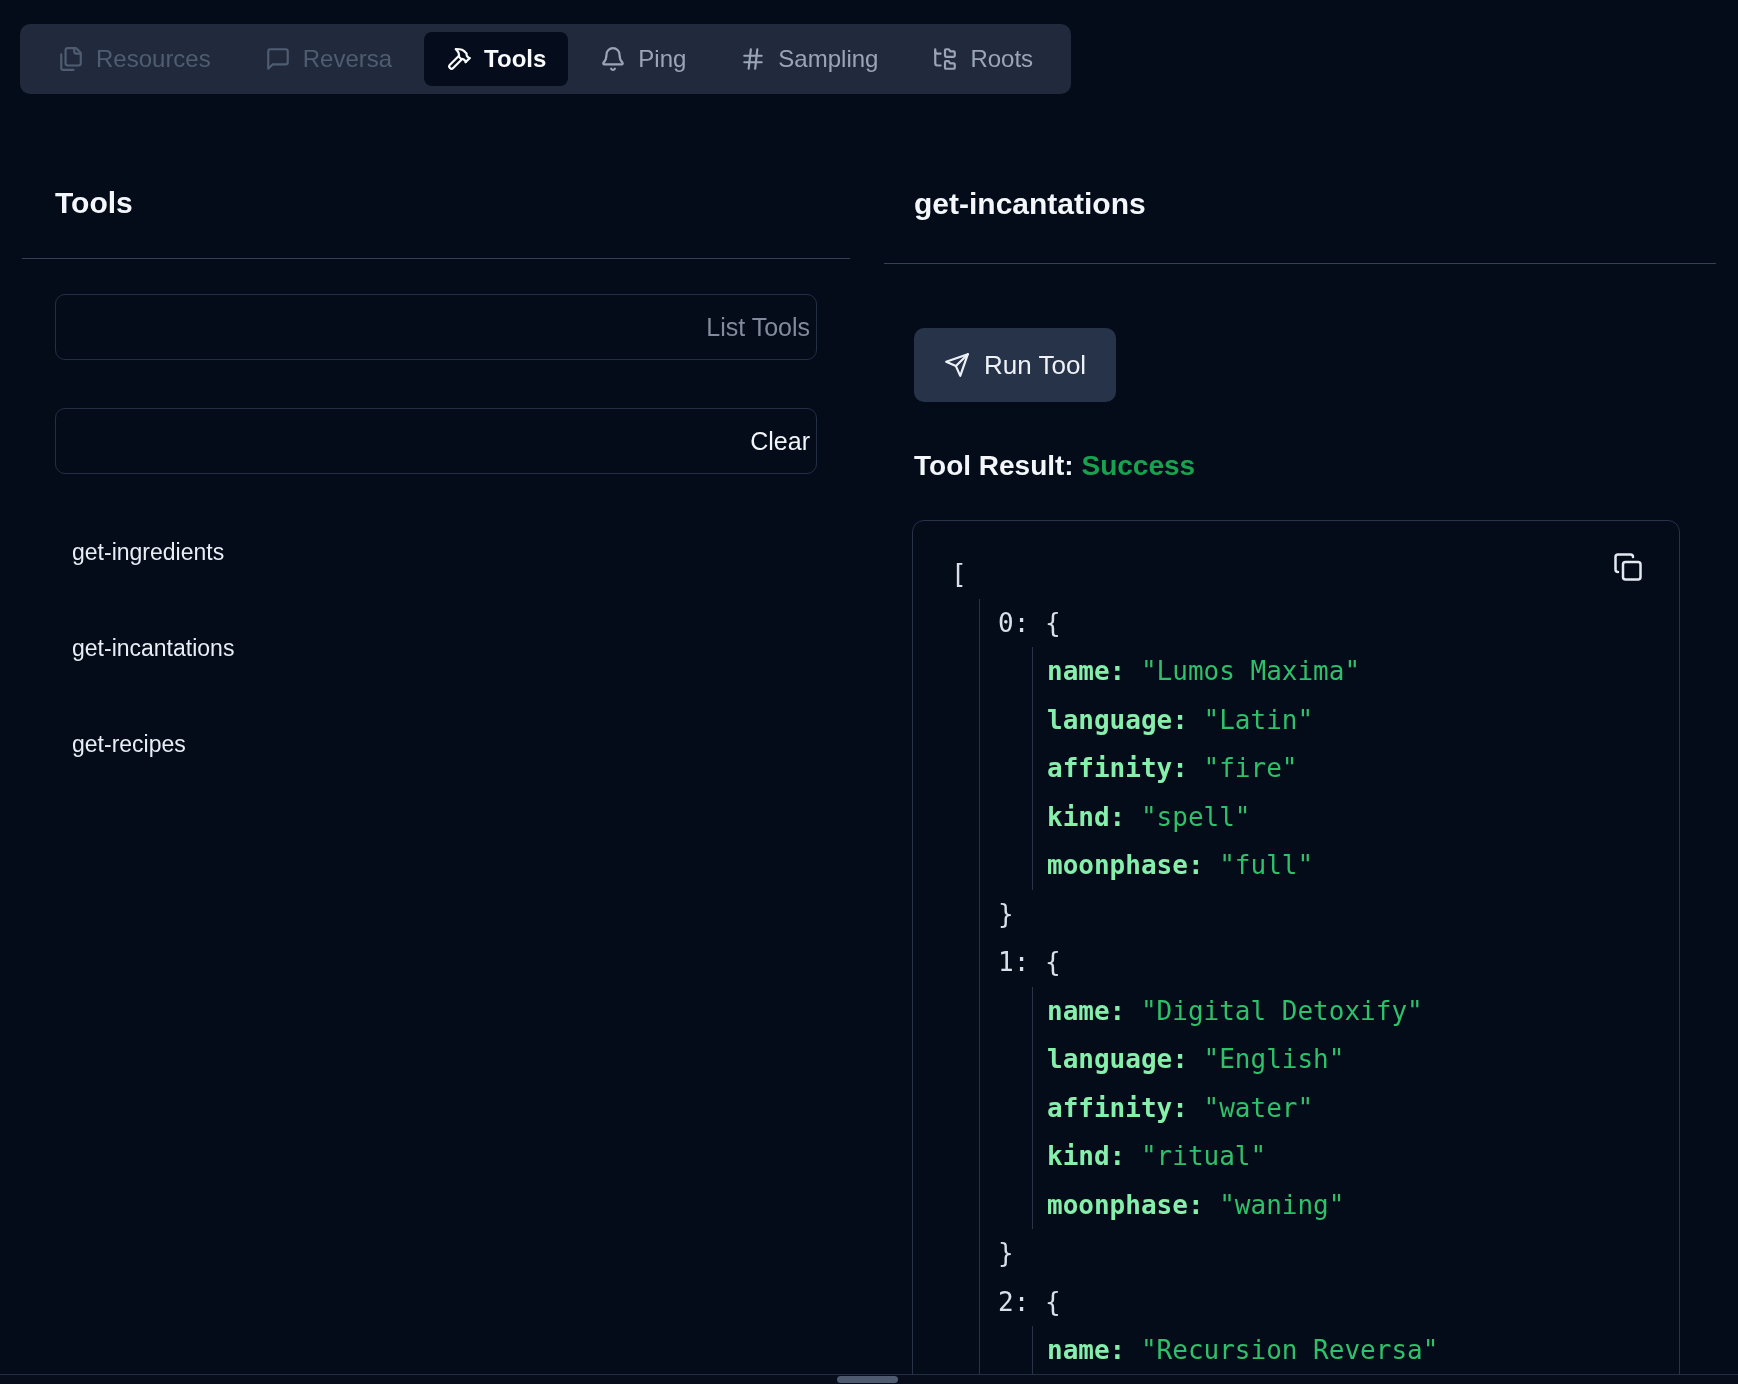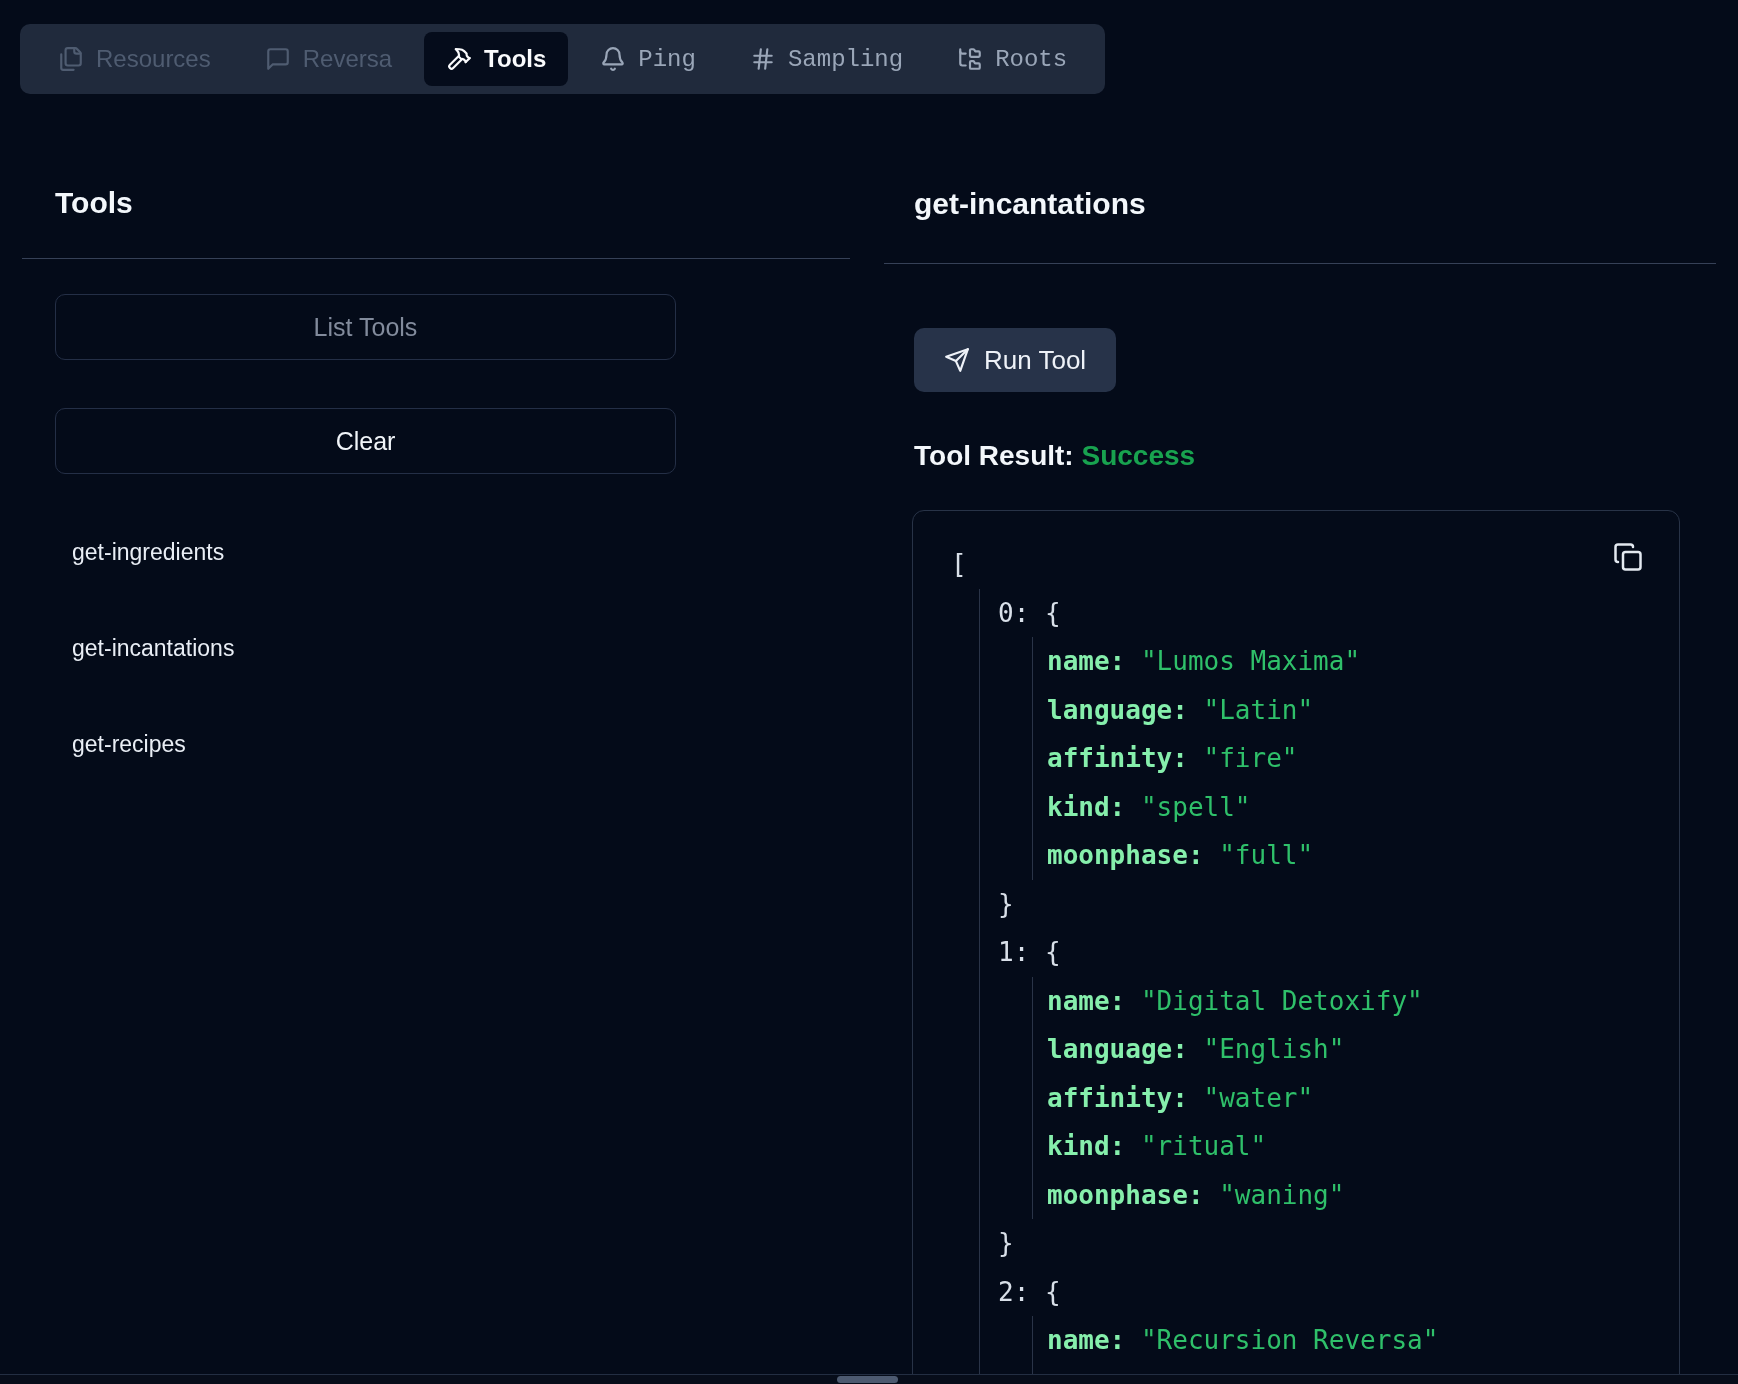--- a/index.html
+++ b/index.html
@@ -5,44 +5,44 @@
   html,body{margin:0;padding:0;background:#040b19;}
   .page{position:relative;width:1738px;height:1384px;background:#040b19;overflow:hidden;
         font-family:"Liberation Sans",sans-serif;color:#e9eef5;}
 
   
   .tabbar{position:absolute;left:20px;top:24px;height:70px;display:inline-flex;align-items:center;
           gap:10px;padding:0 16px;background:#202a3c;border-radius:10px;}
   .tab{display:inline-flex;align-items:center;gap:12px;height:54px;padding:0 22px;border:none;
        background:transparent;border-radius:8px;font:500 24px "Liberation Sans",sans-serif;cursor:pointer;}
   .tab.disabled{color:#4f5c71;}
-  .tab.default{color:#9aa6b8;font-family:Liberation Mono, monospace;}
+  .tab.default{color:#9aa6b8;}
   .tab.active{background:#050c1b;color:#fafbfd;font-weight:600;}
   .ticon{display:inline-flex;}
   .ticon svg{width:26px;height:26px;}
 
   .divider{border-top:1px solid #364157;height:0;}
 
   
   .left{position:absolute;left:22px;top:0;width:828px;}
   .panel-title{margin:0;font-size:30px;font-weight:700;color:#f3f7fb;line-height:36px;}
   .left .panel-title{margin:185px 0 0 33px;}
   .left .divider{margin-top:37px;}
-  .btn-outline{display:block;width:621px;margin:35px 0 0 33px;height:66px;border:1px solid #242f46;
-               border-radius:10px;background:transparent;font:500 25px "Liberation Sans",sans-serif;cursor:pointer;}
+  .btn-outline{display:block;width:762px;margin:35px 0 0 33px;height:66px;border:1px solid #242f46;
+               border-radius:10px;background:transparent;font:500 25px "Liberation Sans",sans-serif;cursor:pointer;text-align:right;}
   .btn-outline.muted{color:#828b9c;}
   .btn-outline.bright{margin-top:48px;color:#f1f5f9;}
   .tool-list{margin:62px 0 0 50px;display:flex;flex-direction:column;gap:64px;}
   .tool-item{font-size:23px;color:#e9eef5;line-height:32px;cursor:pointer;}
 
   
   .right{position:absolute;left:884px;top:0;width:832px;}
   .right .panel-title{margin:186px 0 0 30px;}
   .right .divider{margin-top:41px;}
-  .run-btn{display:inline-flex;align-items:center;gap:14px;margin:64px 0 0 30px;height:64px;padding:0 30px;
+  .run-btn{display:inline-flex;align-items:center;gap:14px;margin:64px 0 0 30px;height:74px;padding:0 30px;
            background:#273349;border:none;border-radius:10px;color:#eef2f8;
            font:500 26px "Liberation Sans",sans-serif;cursor:pointer;}
   .run-btn svg{width:26px;height:26px;}
   .result-line{margin:48px 0 0 30px;font-size:28px;font-weight:700;color:#f3f7fb;line-height:32px;}
   .result-line .success{color:#18a24f;}
 
   
   .json-box{position:relative;margin:38px 0 0 28px;width:768px;height:980px;border:1px solid #283347;
             border-radius:12px;padding:29px 20px 0 38px;box-sizing:border-box;
             font-family:"DejaVu Sans Mono",monospace;font-size:26px;overflow:hidden;}

